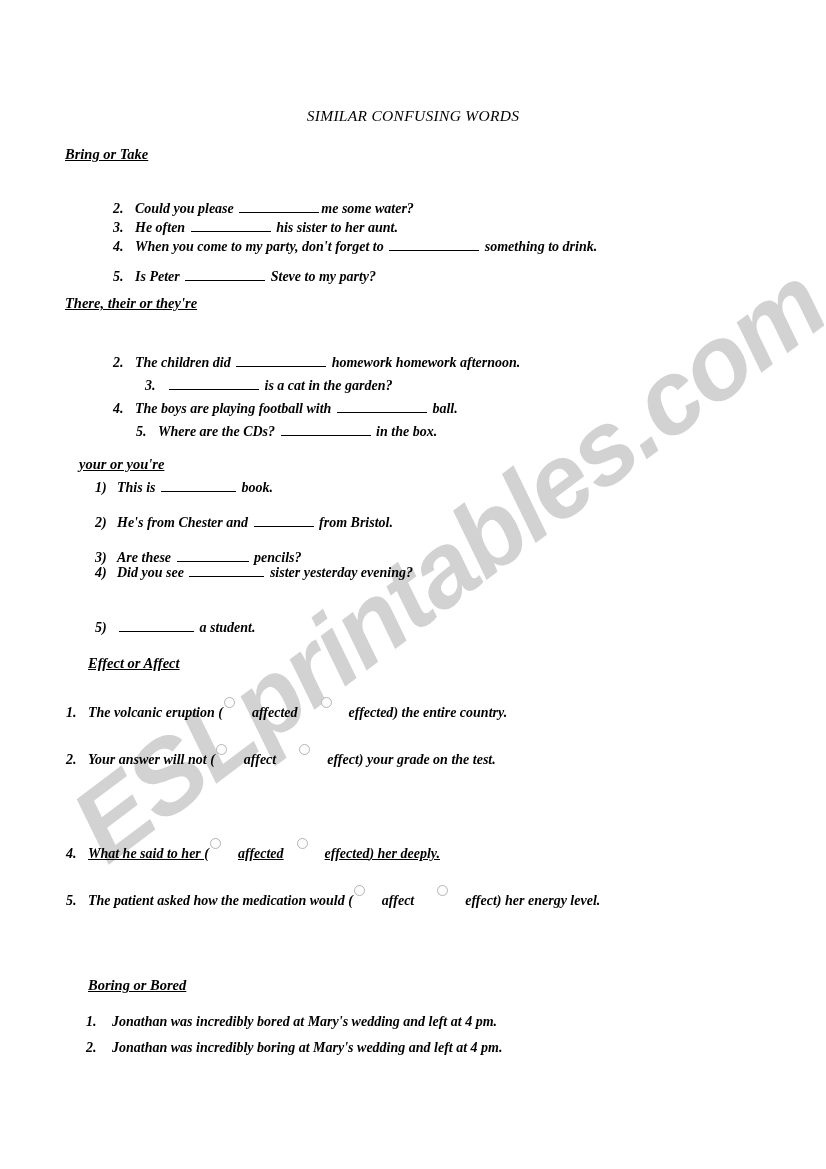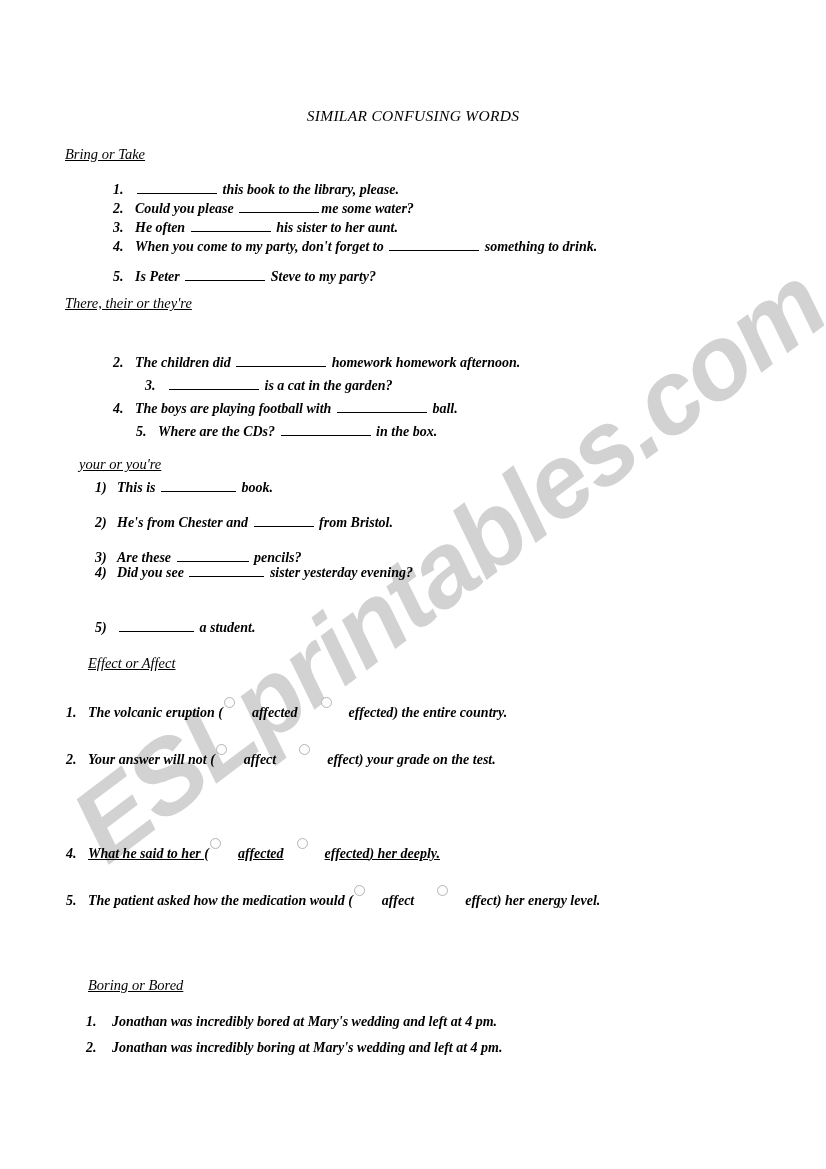--- a/index.html
+++ b/index.html
@@ -61,21 +61,21 @@
     width: 826px;
     text-align: center;
     font-style: italic;
     font-size: 15.5px;
     letter-spacing: 0.3px;
     white-space: nowrap;
   }
 
   .section-heading {
     font-style: italic;
-    font-weight: normal;
+    font-weight: bold;
     font-size: 14.5px;
     text-decoration: underline;
     white-space: nowrap;
   }
 
   .q-line {
     font-style: italic;
     font-weight: bold;
     font-size: 14px;
     white-space: nowrap;
@@ -125,23 +125,20 @@
 <div id="watermark">
   <div class="wm-text">ESLprintables.com</div>
 </div>
 
 <div id="page">
 
   <div class="abs doc-title">SIMILAR CONFUSING WORDS</div>
 
   <div class="abs section-heading" style="left:65px; top:146px;">Bring or Take</div>
 
-  <div class="abs q-line" style="left:113px; top:180px;">
-    <span class="q-num">1.</span><span></span><span class="blank b80"></span><span> this book to the library, please.</span>
-  </div>
 
   <div class="abs q-line" style="left:113px; top:199px;">
     <span class="q-num">2.</span><span>Could you please </span><span class="blank b80"></span><span>me some water?</span>
   </div>
 
   <div class="abs q-line" style="left:113px; top:218px;">
     <span class="q-num">3.</span><span>He often </span><span class="blank b80"></span><span> his sister to her aunt.</span>
   </div>
 
   <div class="abs q-line" style="left:113px; top:237px;">

